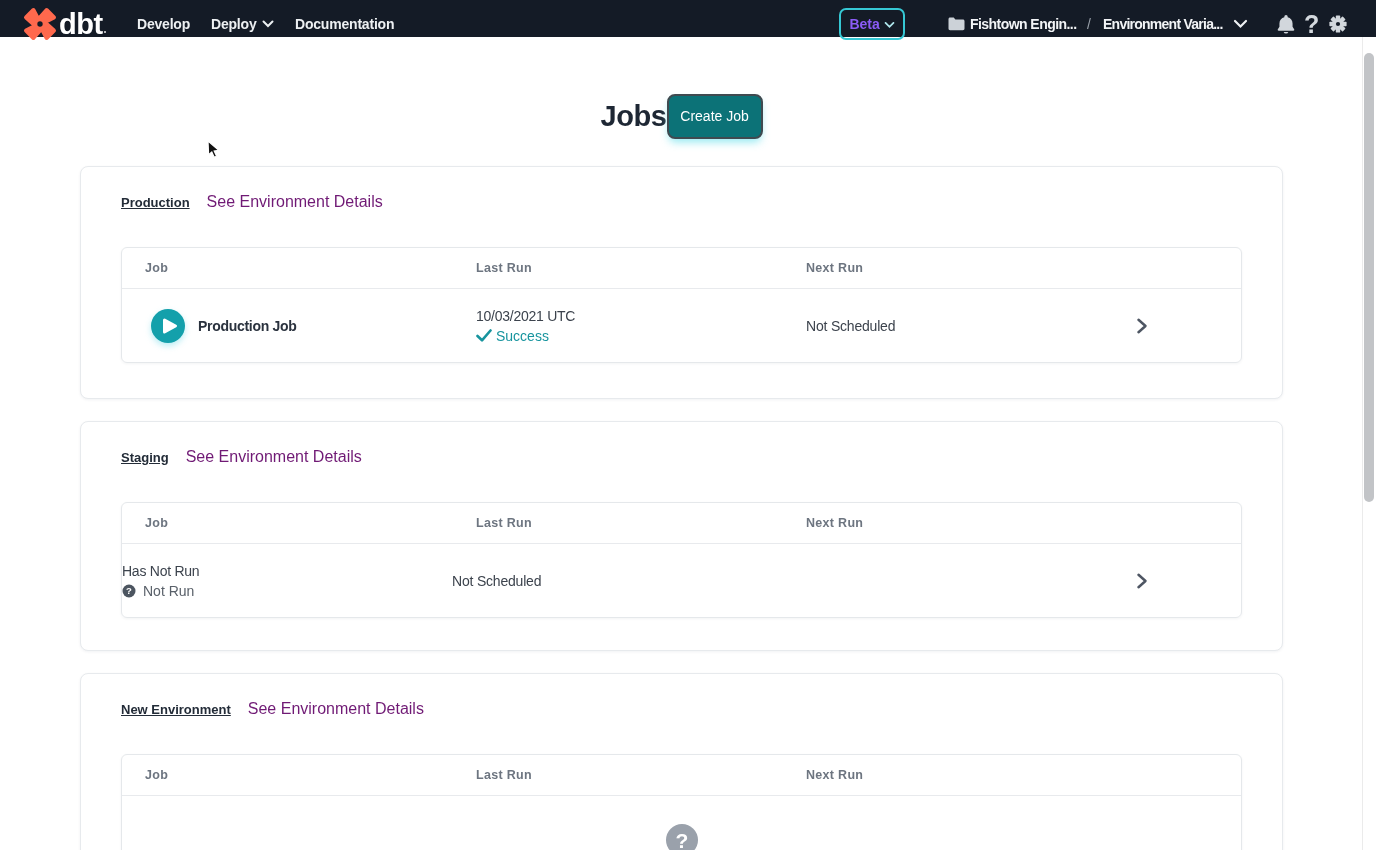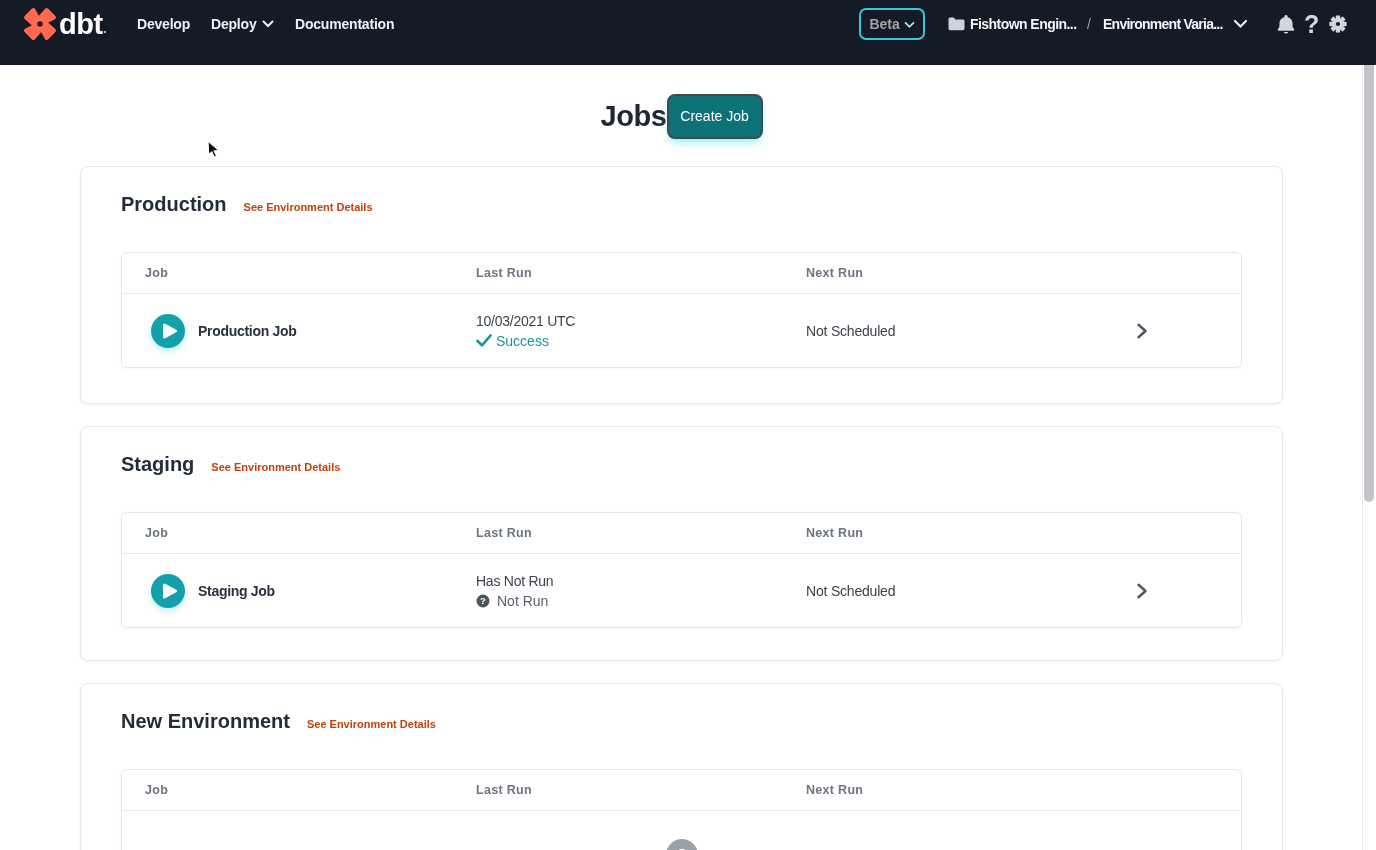--- a/index.html
+++ b/index.html
@@ -1,46 +1,46 @@
 <!DOCTYPE html>
 <html><head>
 <meta charset="utf-8">
 <style>
 * { margin:0; padding:0; box-sizing:border-box; }
 html,body { width:1376px; height:850px; overflow:hidden; background:#fff;
   font-family:"Liberation Sans", sans-serif; }
 
-.nav { position:absolute; top:0; left:0; width:1376px; height:65px; background:#141b26; z-index:30; }
+.nav { position:absolute; top:0; left:0; width:1376px; height:37px; background:#141b26; z-index:30; }
 .nav .abs { position:absolute; top:0; height:48px; display:flex; align-items:center; }
 .logo { left:23px; }
 .logoword { color:#fff; font-size:29px; font-weight:bold; letter-spacing:-0.5px; margin-left:3px; line-height:48px; position:relative; top:-2px;}
 .tmdot { position:absolute; left:104px; top:31px; width:2px; height:2px; background:#e8e8e8; border-radius:1px; }
 .navlink { color:#edf0f2; font-size:14px; font-weight:600; letter-spacing:-0.2px; }
-.beta { left:859px; top:8px; height:32px; width:66px; border:2px solid #36c8d4; border-radius:7px;
-  display:flex; align-items:center; justify-content:center; color:#a3a3a3; font-weight:bold; font-size:14px; position:absolute;}
+.beta { left:839px; top:8px; height:32px; width:66px; border:2px solid #36c8d4; border-radius:7px;
+  display:flex; align-items:center; justify-content:center; color:#8b5cf6; font-weight:bold; font-size:14px; position:absolute;}
 .crumbtxt { color:#f2f4f6; font-size:14px; font-weight:bold; letter-spacing:-0.35px; }
 .slash { color:#99a0a9; font-size:14px; font-weight:400; }
 .qmark { color:#d4d9de; font-size:25px; font-weight:bold; }
 
 .sbtrack { position:absolute; top:0; right:0; width:14px; height:850px; background:#fff; border-left:1px solid #ebebeb; z-index:20; }
 .sbthumb { position:absolute; top:53px; right:2px; width:10px; height:449px; background:#c2c4c7; border-radius:5px; z-index:21; }
 
 .content { position:absolute; top:48px; left:0; width:1362px; height:802px; background:#fff; }
 .container { padding:0 79px 0 80px; }
 .pagehead { margin-top:49px; height:38px; display:flex; justify-content:center; align-items:center; }
 h1 { font-size:29px; font-weight:bold; color:#1e2734; letter-spacing:-0.4px; }
 .btn { width:96px; height:45px; background:#0c7277; border:2px solid #404a50; border-radius:8px;
   color:#fff; font-size:14px; font-family:"Liberation Sans", sans-serif; display:flex; align-items:center; justify-content:center;
   box-shadow:0 5px 8px -2px rgba(120,228,238,0.8); }
 .card { border:1px solid #e7eaed; border-radius:8px; box-shadow:0 1px 3px rgba(25,38,61,0.06);
   margin-top:31px; margin-bottom:22px; padding:26px 40px 35px 40px; background:#fff; }
 .card + .card { margin-top:0; }
 .cardhead { display:flex; align-items:baseline; }
-h2 { font-size:20px; font-weight:bold; color:#232c38; }
-.envlink { color:#c2410c; font-size:11px; font-weight:bold; margin-left:17px; }
+h2 { font-size:13px; font-weight:bold; color:#232c38;text-decoration:underline; }
+.envlink { color:#701a75; font-size:16px; font-weight:normal; margin-left:17px; }
 .table { margin-top:36px; border:1px solid #e5e8eb; border-radius:6px; box-shadow:0 1px 3px rgba(25,38,61,0.05); }
 .thead { height:41px; border-bottom:1px solid #e8eaed; display:flex; align-items:center;
   color:#6d7580; font-size:12.5px; font-weight:bold; letter-spacing:0.3px; }
 .c1 { width:354px; padding-left:23px; }
 .c2 { width:330px; }
 .c3 { flex:1; }
 .c4 { width:108px; display:flex; align-items:center; }
 .trow { height:73px; display:flex; align-items:center; }
 .jobcell { display:flex; align-items:center; padding-left:29px; }
 .jobname { font-size:14px; font-weight:bold; color:#2a323e; margin-left:13px; letter-spacing:-0.3px; }
@@ -170,27 +170,20 @@
           <span class="envlink">See Environment Details</span>
         </div>
       <div class="table">
         <div class="thead">
             <div class="c1">Job</div>
             <div class="c2">Last Run</div>
             <div class="c3">Next Run</div>
             <div class="c4"></div>
           </div>
         <div class="trow">
-          <div class="c1 jobcell">
-            <svg width="34" height="34" viewBox="0 0 34 34" style="filter:drop-shadow(0 3px 3px rgba(150,228,238,0.65));">
-              <circle cx="17" cy="17" r="17" fill="#14a0ab"></circle>
-              <path d="M13.5 11 L24.5 17 L13.5 23 Z" fill="#fff" stroke="#fff" stroke-width="3" stroke-linejoin="round"></path>
-            </svg>
-            <span class="jobname">Staging Job</span>
-          </div>
           <div class="c2">
             <div class="line1">Has Not Run</div>
             <div class="line2">
               <svg width="14" height="14" viewBox="0 0 14 14">
                 <circle cx="7" cy="7" r="6.5" fill="#4c5560"></circle>
                 <text x="7" y="10.4" font-size="9.5" font-weight="bold" fill="#fff" text-anchor="middle" font-family="Liberation Sans">?</text>
               </svg>
               <span class="notrun">Not Run</span>
             </div>
           </div>

